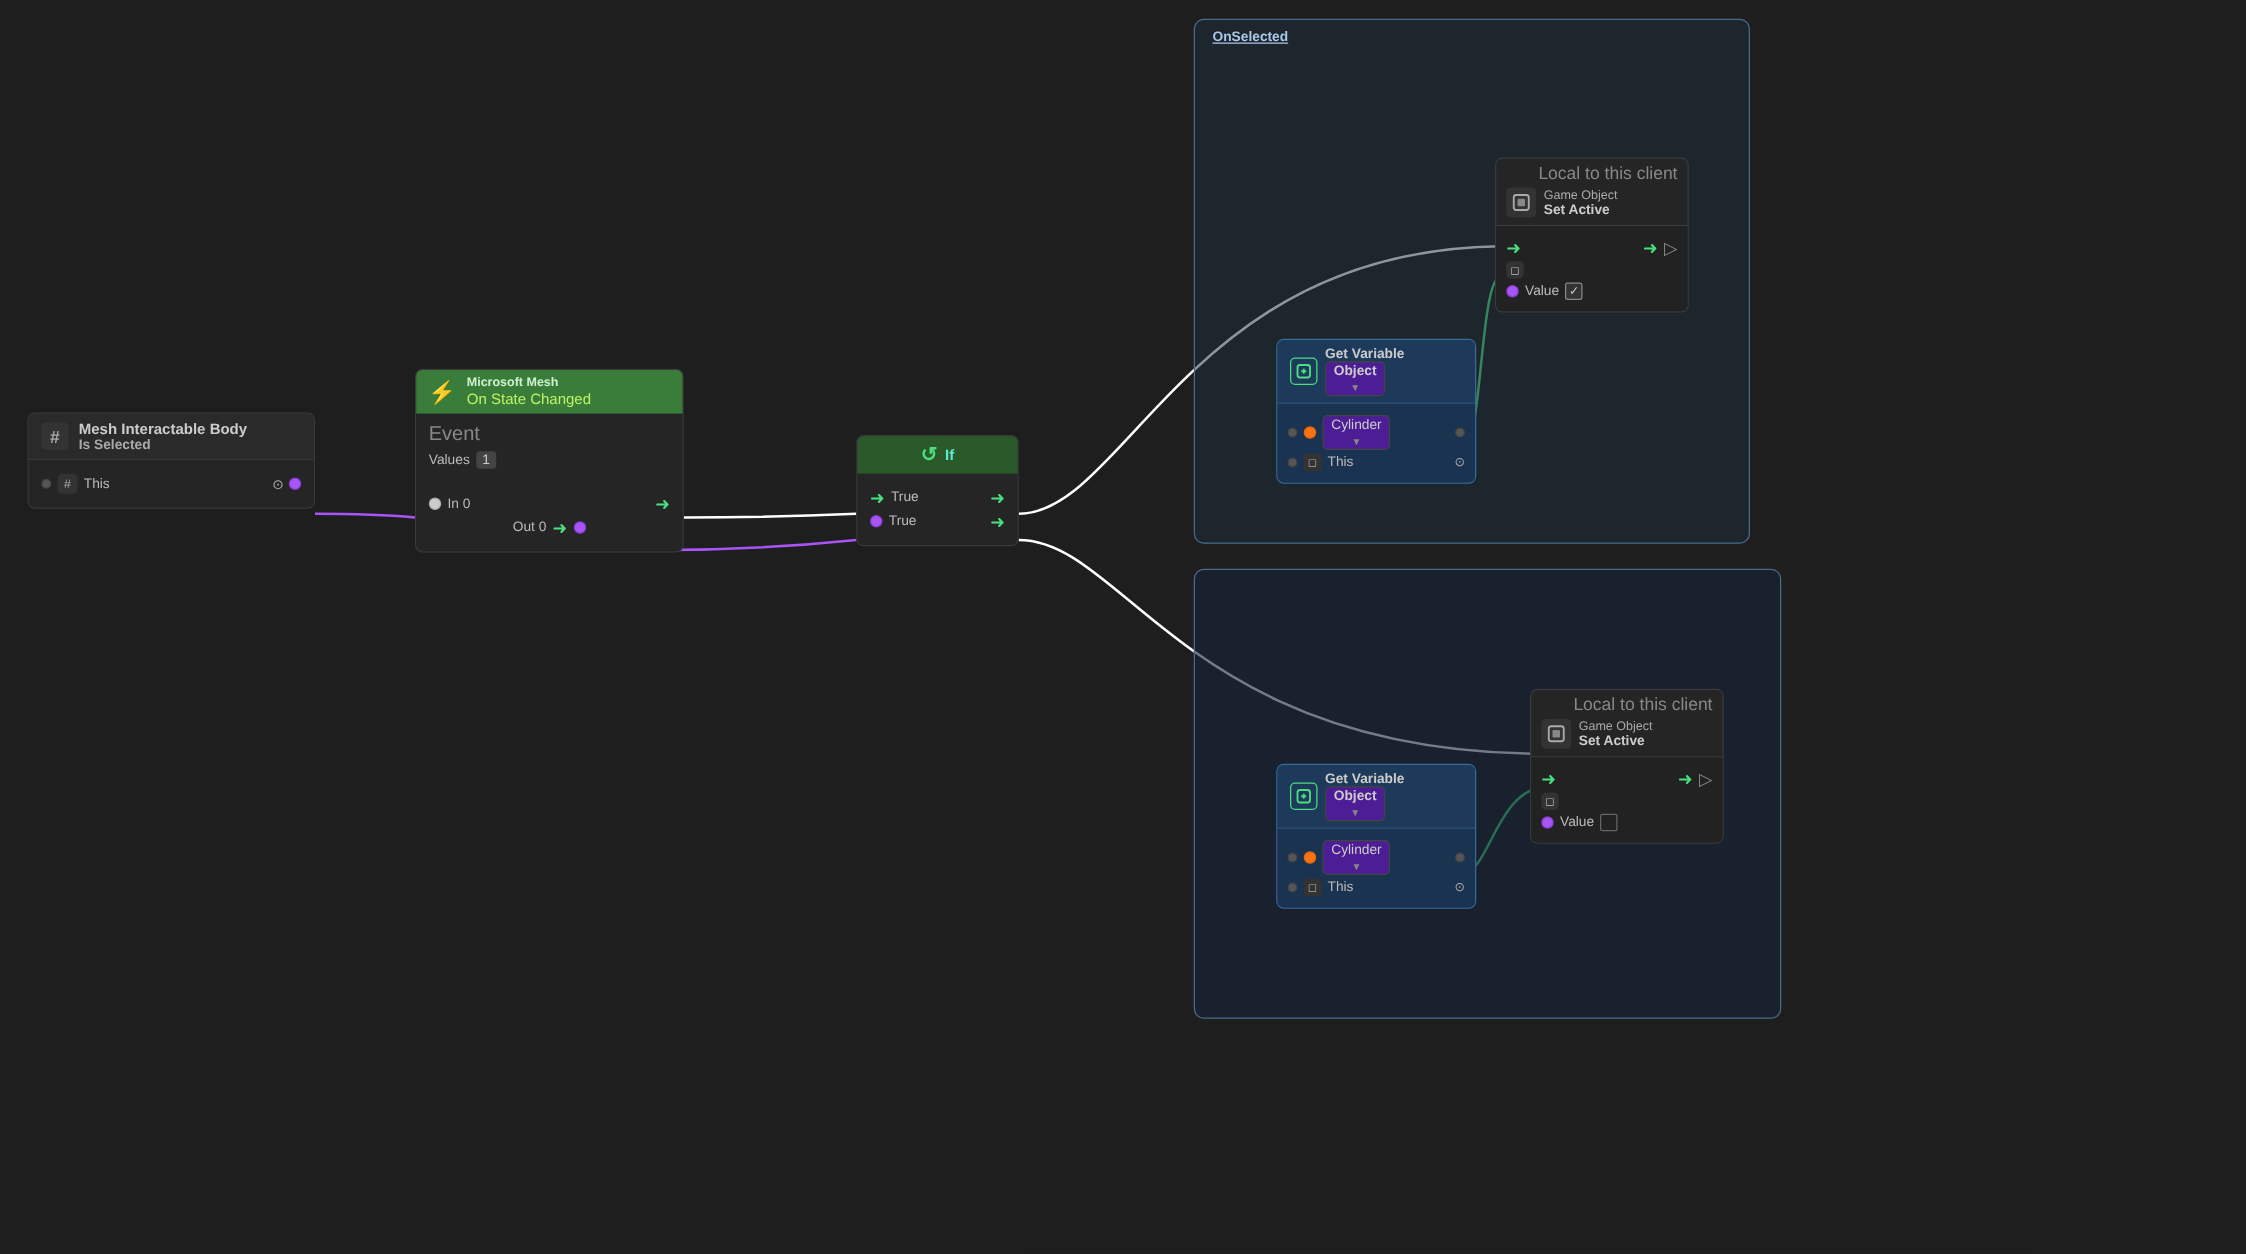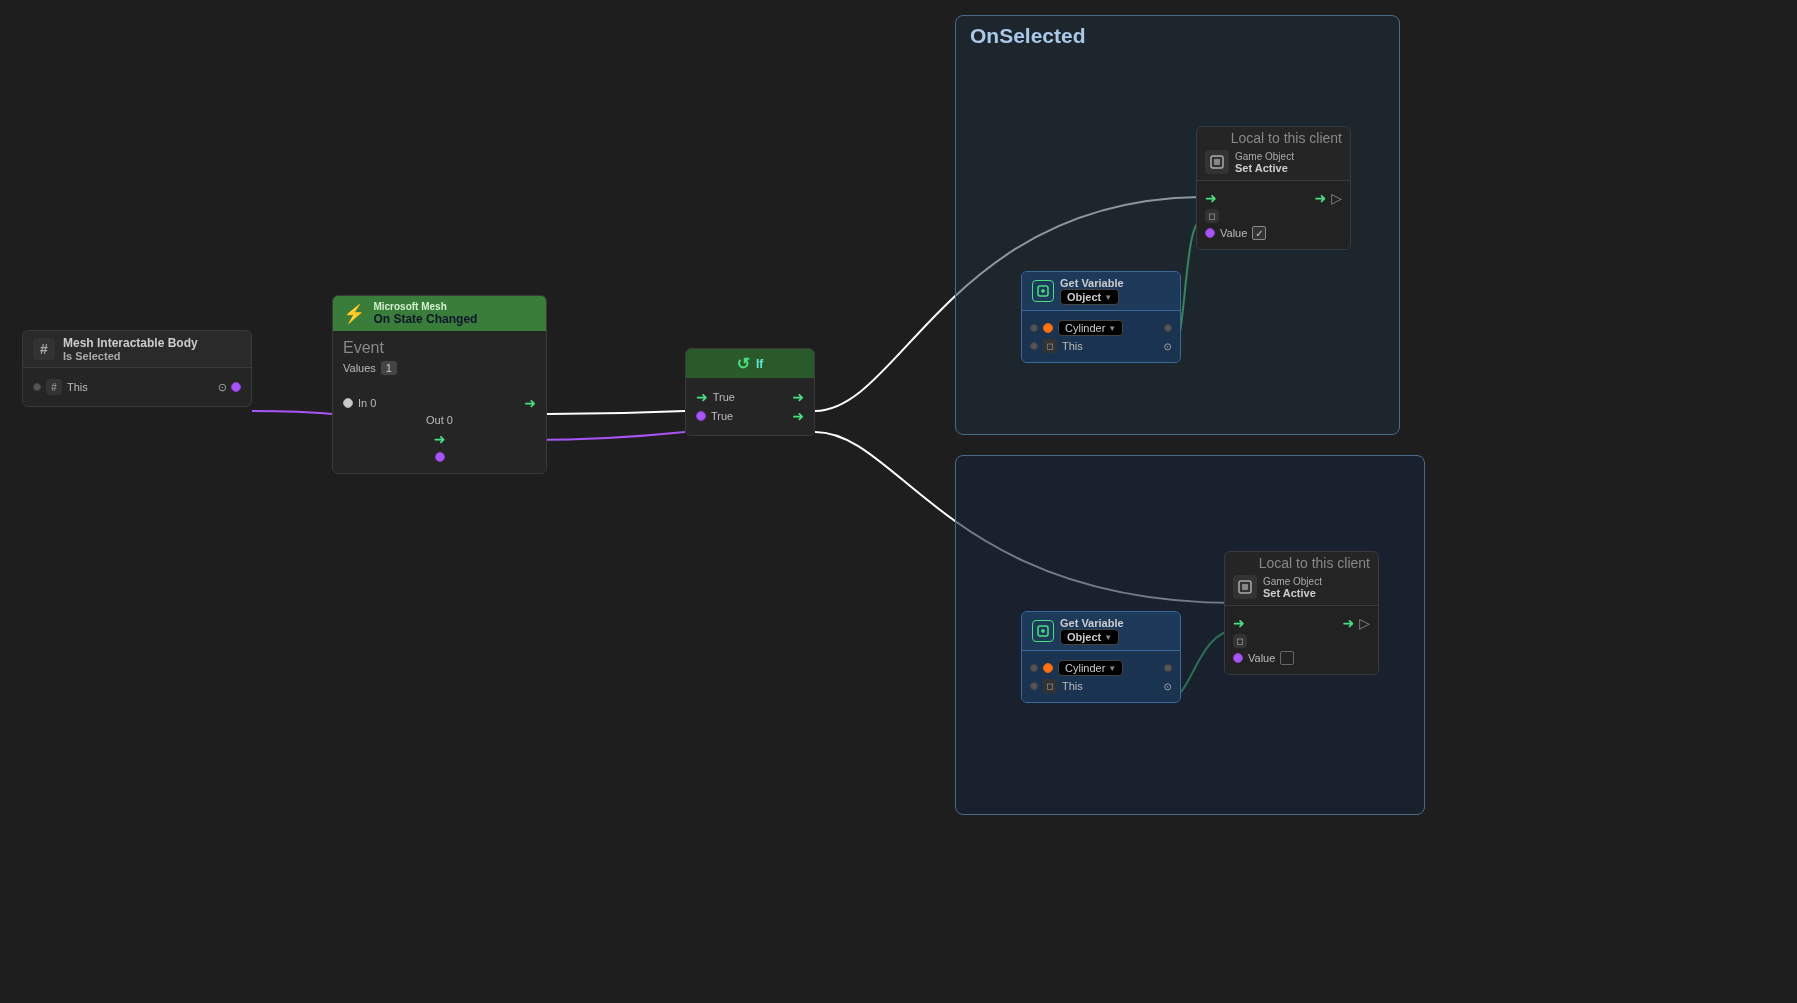--- a/index.html
+++ b/index.html
@@ -102,23 +102,24 @@
       top: 15px;
       width: 445px;
       height: 420px;
       border: 1.5px solid #4a6a8a;
       border-radius: 8px;
       background: rgba(30,45,60,0.5);
       z-index: 1;
     }
     .container-header {
       color: #aac8e8;
-      font-size: 21px;
+      font-size: 11px;
       font-weight: bold;
       padding: 8px 14px;
+      text-decoration: underline;
     }
 
     
     .container-ondeselected {
       position: absolute;
       left: 955px;
       top: 455px;
       width: 470px;
       height: 360px;
       border: 1.5px solid #4a6a8a;
@@ -204,27 +205,27 @@
 
     .badge {
       background: #444;
       border-radius: 3px;
       padding: 1px 5px;
       font-size: 11px;
       color: #ccc;
     }
 
     .dropdown-pill {
-      background: #000000;
+      background: #4c1d95;
       border: 1px solid #444;
       border-radius: 4px;
       padding: 1px 6px;
       font-size: 11px;
       color: #ccc;
-      display: inline-flex; align-items: center; gap: 3px;
+      display: inline-flex; align-items: center; gap: 3px; flex-direction: column;
     }
     .dropdown-arrow { font-size: 8px; color: #888; }
     .play-icon {
       color: #888; font-size: 14px;
     }
 
     .icon-box {
       width: 22px; height: 22px;
       background: #444;
       border-radius: 4px;
@@ -292,36 +293,36 @@
         </span>
       </div>
     </div>
   </div>
 
   <div class="node node-state">
     <div class="node-header">
       <span style="color:#facc15;font-size:18px;">⚡</span>
       <div>
         <div style="font-size:10px;color:#d0f0d0;">Microsoft Mesh</div>
-        <div style="font-size:12px;color:#0f172a;font-weight:bold;">On State Changed</div>
+        <div style="font-size:12px;color:#bef264;font-weight:normal;">On State Changed</div>
       </div>
     </div>
     <div class="node-body">
       <div style="font-size:16px;color:#888;margin-bottom:4px;">Event</div>
       <div class="port-row">
         <span style="color:#bbb;font-size:11px;">Values</span>
         <span class="badge">1</span>
       </div>
       <div style="height:14px;"></div>
       <div class="port-row">
         <span class="port port-white"></span>
         <span>In 0</span>
         <span style="margin-left:auto;" class="arrow-right">➜</span>
       </div>
-      <div class="port-row" style="justify-content:center;flex-direction:column;">
+      <div class="port-row" style="justify-content:center;">
         <span>Out 0</span>
         <span class="arrow-right">➜</span>
         <span class="port port-purple"></span>
       </div>
     </div>
   </div>
 
   <div class="node node-if">
     <div class="node-header">
       <span style="color:#4ade80;font-size:16px;">↺</span>

